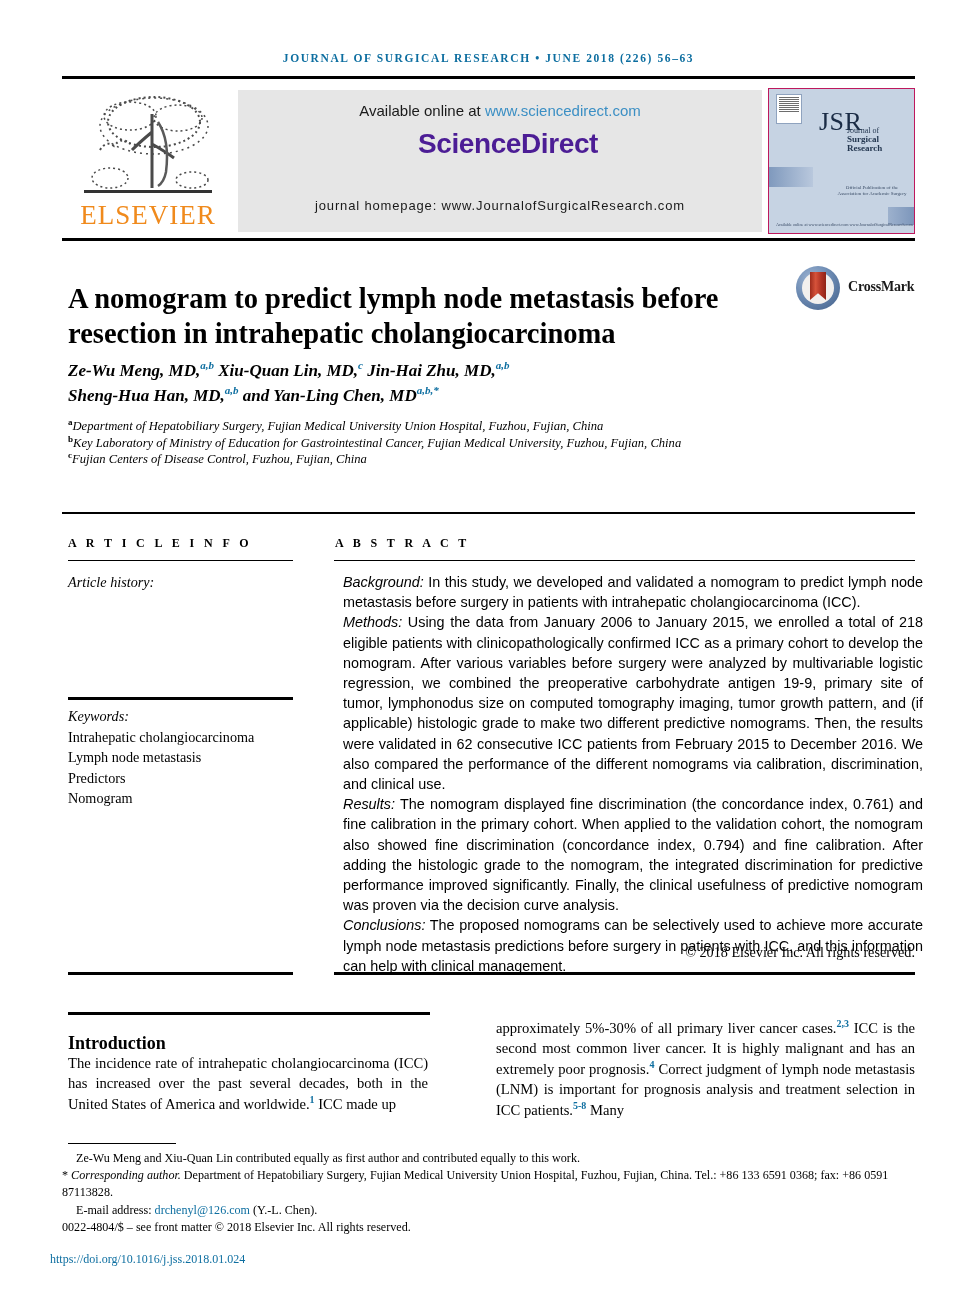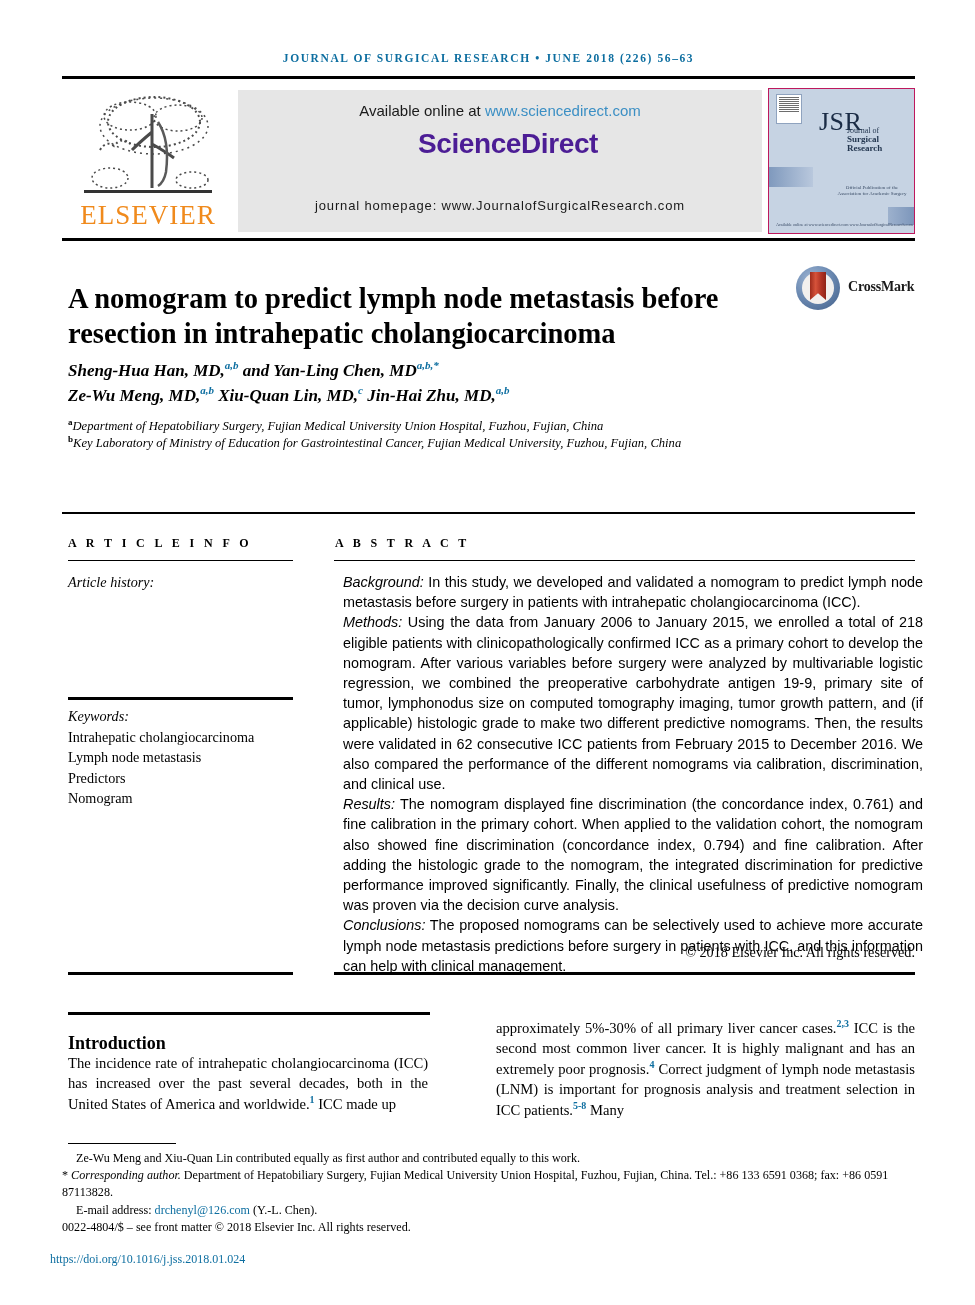--- a/index.html
+++ b/index.html
@@ -504,27 +504,28 @@
 
   <div class="crossmark">
     <div class="cm-circle">
       <div class="cm-inner"></div>
       <div class="cm-book"></div>
     </div>
     <div class="cm-text">CrossMark</div>
   </div>
 
   <div class="authors">
+    <div id="auth1"><span>Ze-Wu Meng, MD,</span><sup>a,b</sup><span> Xiu-Quan Lin, MD,</span><sup>c</sup><span> Jin-Hai Zhu, MD,</span><sup>a,b</sup></div>
     <div id="auth2"><span>Sheng-Hua Han, MD,</span><sup>a,b</sup><span> and Yan-Ling Chen, MD</span><sup>a,b,*</sup></div>
-    <div id="auth1"><span>Ze-Wu Meng, MD,</span><sup>a,b</sup><span> Xiu-Quan Lin, MD,</span><sup>c</sup><span> Jin-Hai Zhu, MD,</span><sup>a,b</sup></div>
   </div>
 
   <div class="affils" id="affils">
       <div><sup>a</sup>Department of Hepatobiliary Surgery, Fujian Medical University Union Hospital, Fuzhou, Fujian, China</div>
       <div><sup>b</sup>Key Laboratory of Ministry of Education for Gastrointestinal Cancer, Fujian Medical University, Fuzhou, Fujian, China</div>
+      <div><sup>c</sup>Fujian Centers of Disease Control, Fuzhou, Fujian, China</div>
     </div>
   <div class="rule-aff"></div>
 
   <div class="hdr-info">A R T I C L E   I N F O</div>
   <div class="rule-info1"></div>
   <div class="hist">
     <div class="lab">Article history:</div>
   </div>
   <div class="rule-info2"></div>
   <div class="keys">

